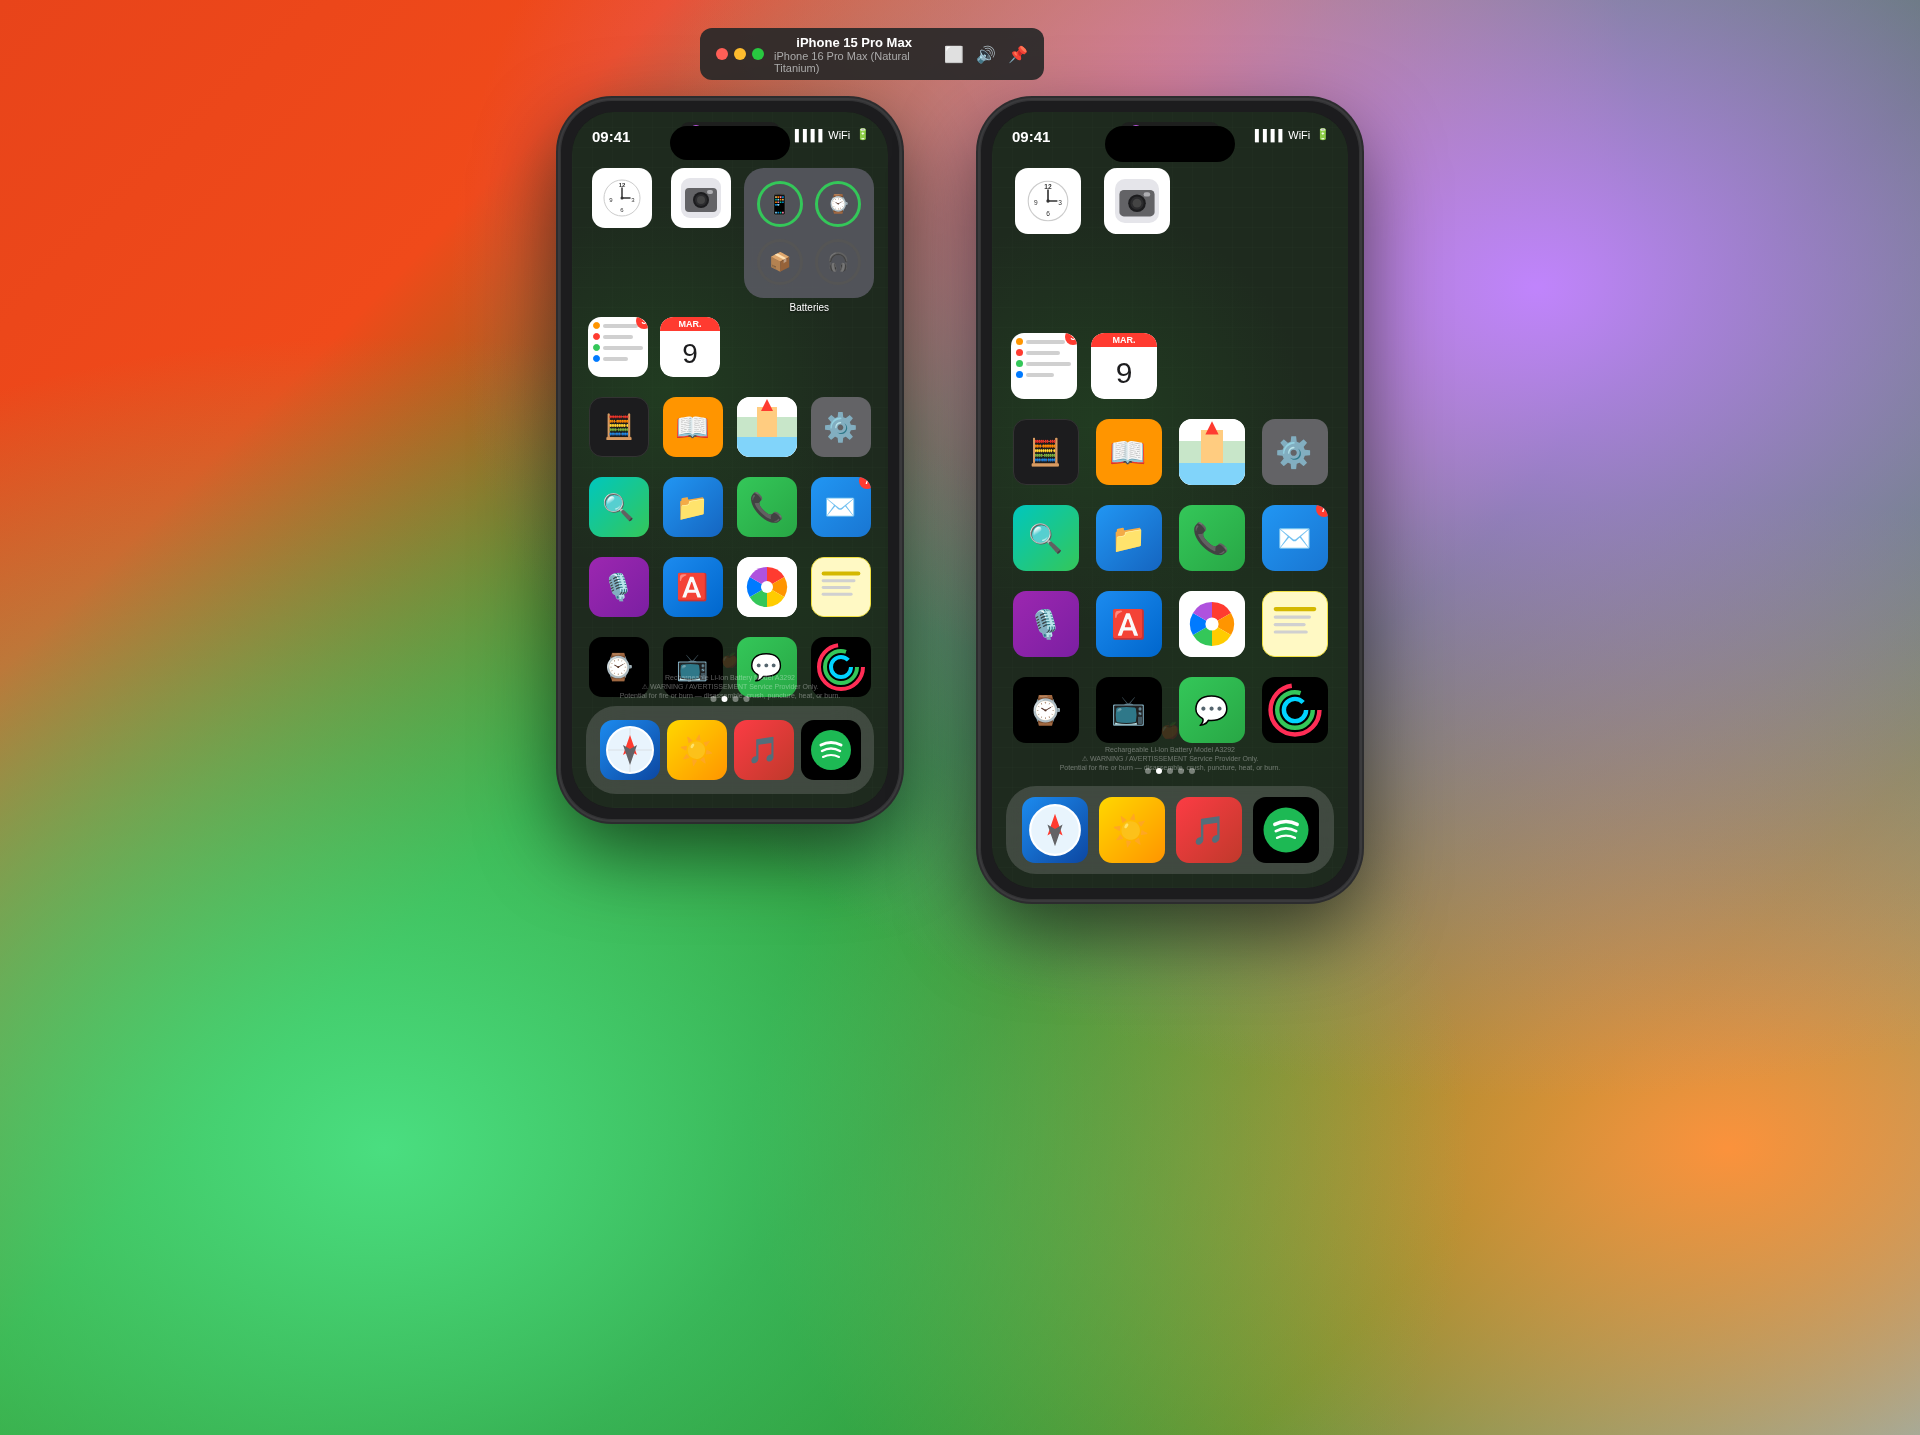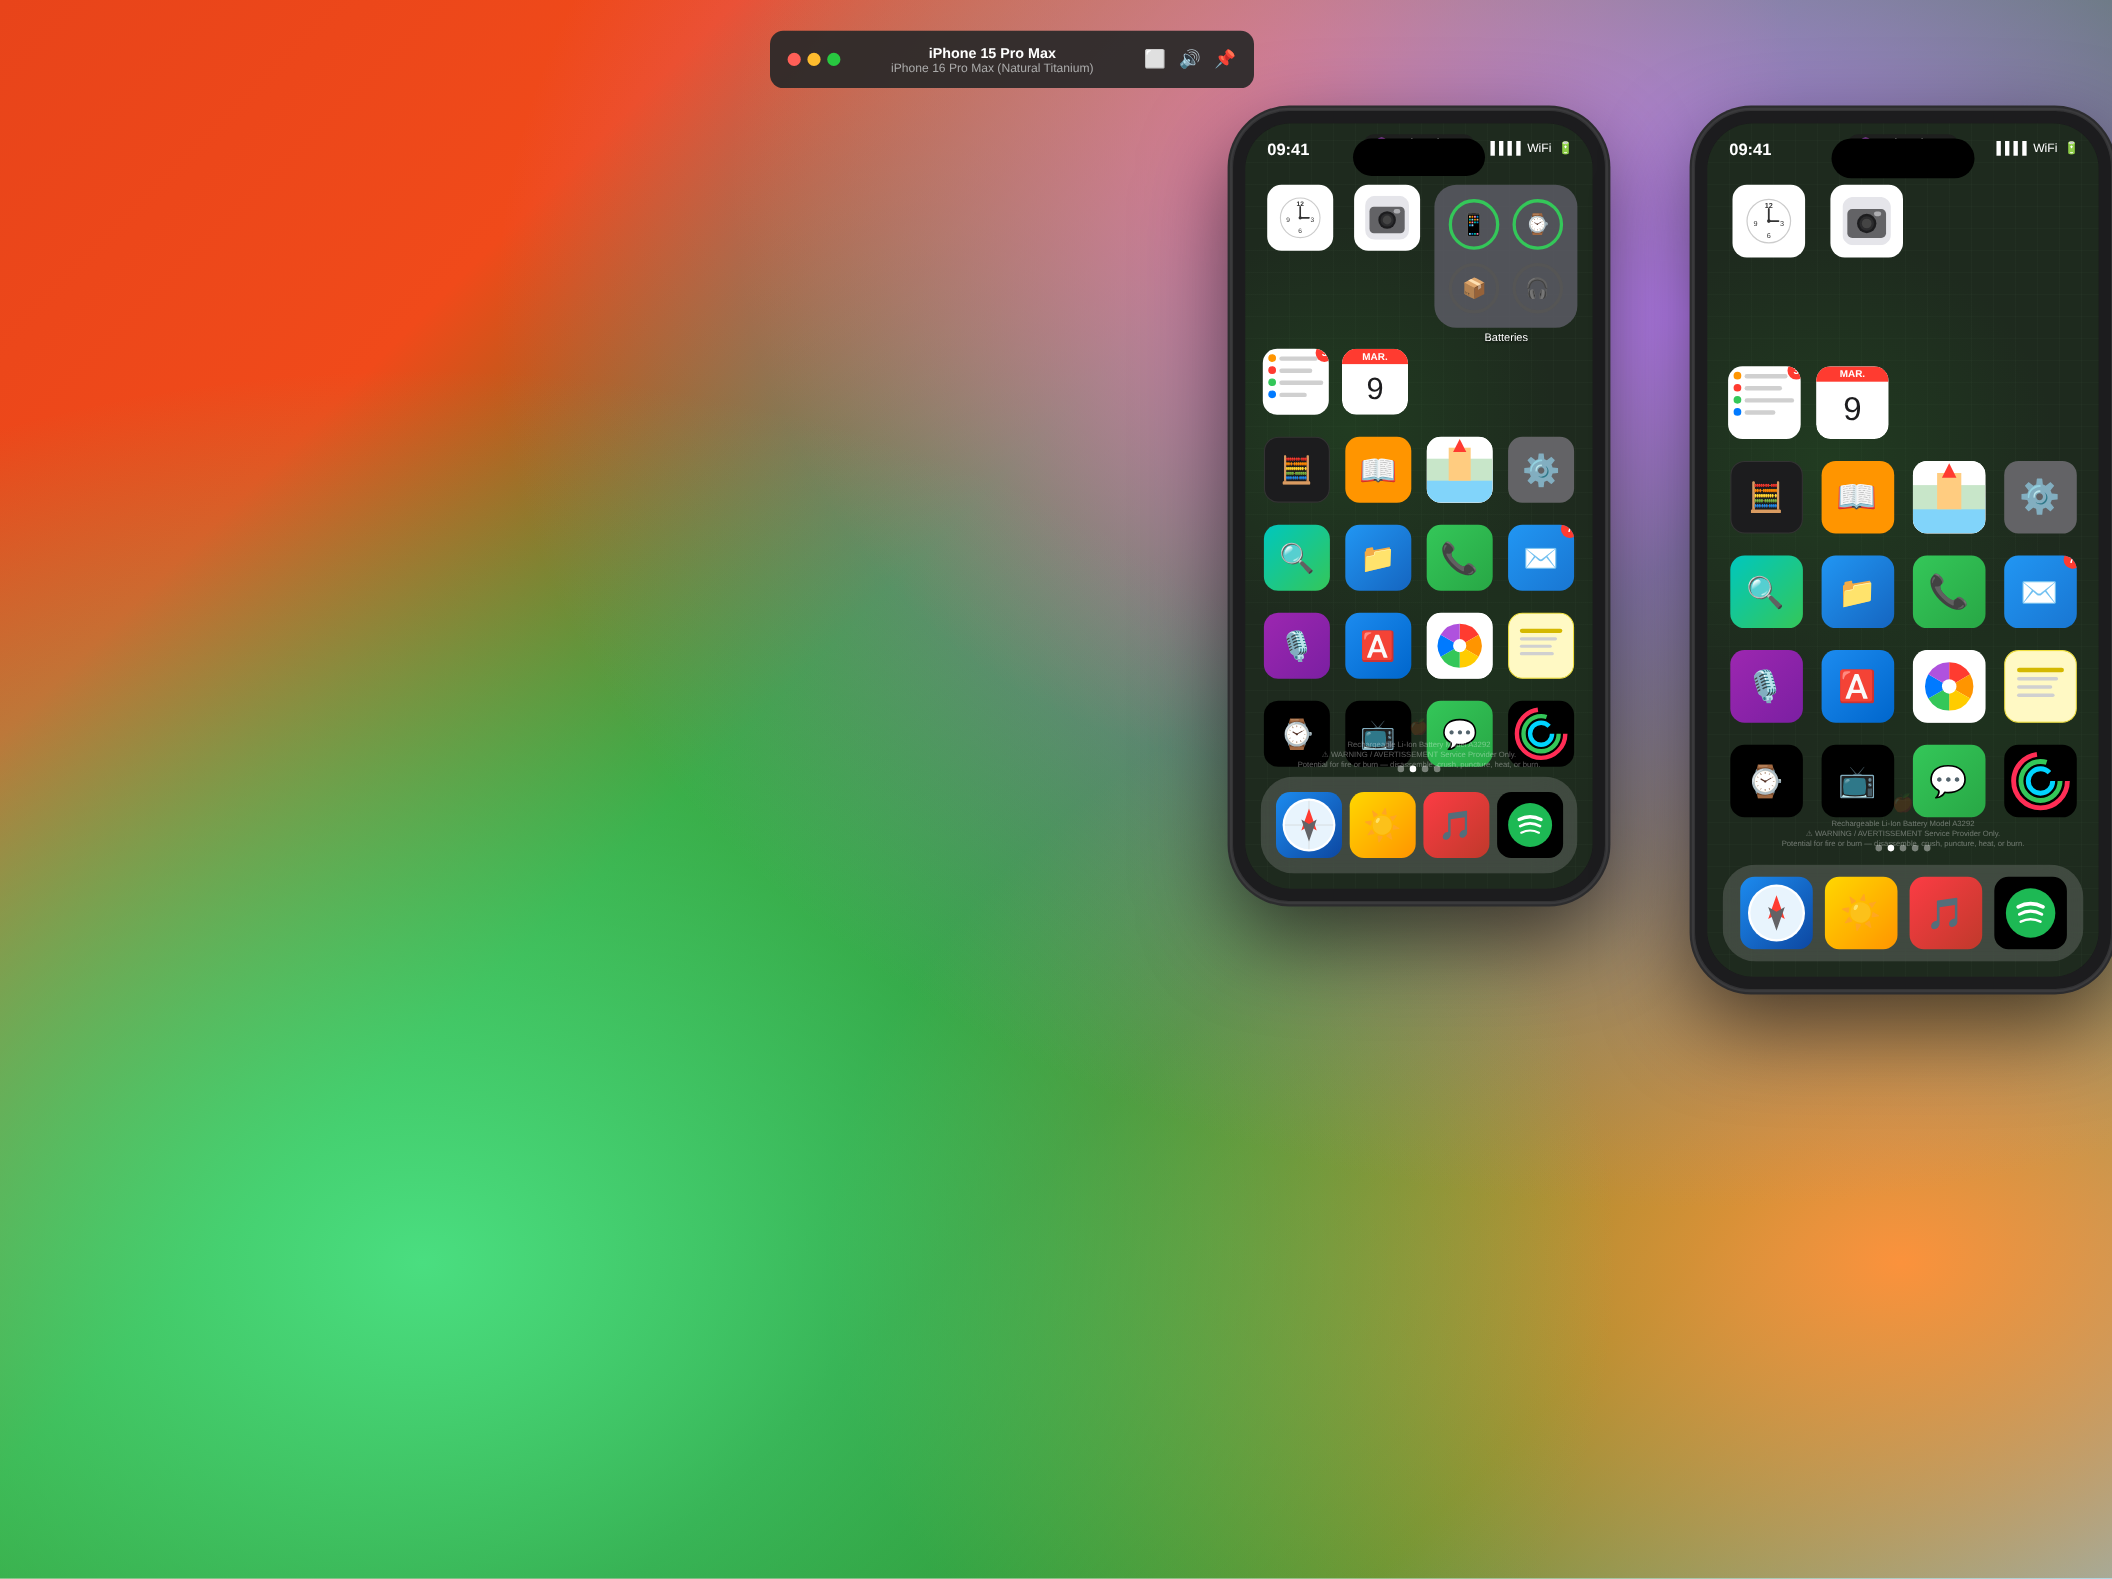--- a/index.html
+++ b/index.html
@@ -21,21 +21,21 @@
         radial-gradient(ellipse at 90% 80%, #fb923c 0%, transparent 40%),
         radial-gradient(ellipse at 60% 10%, #f97316 0%, transparent 30%);
       pointer-events: none;
     }
 
     
     .window-bar {
       position: absolute;
       top: 28px;
       left: 700px;
-      width: 440px;
+      width: 344px;
       height: 52px;
       background: rgba(40,40,40,0.92);
       border-radius: 12px;
       display: flex;
       align-items: center;
       padding: 18px 16px;
       gap: 10px;
       z-index: 100;
     }
     .window-dots {
@@ -63,21 +63,21 @@
       color: #ccc;
       font-size: 16px;
     }
 
     
     .phones-container {
       position: absolute;
       top: 60px;
       left: 0; right: 0;
       display: flex;
-      justify-content: flex-end;
+      justify-content: center;
       gap: 80px;
       align-items: flex-start;
       padding-top: 40px;
     }
 
     
     .iphone-frame {
       width: 340px;
       height: 720px;
       background: #1c1c1e;

